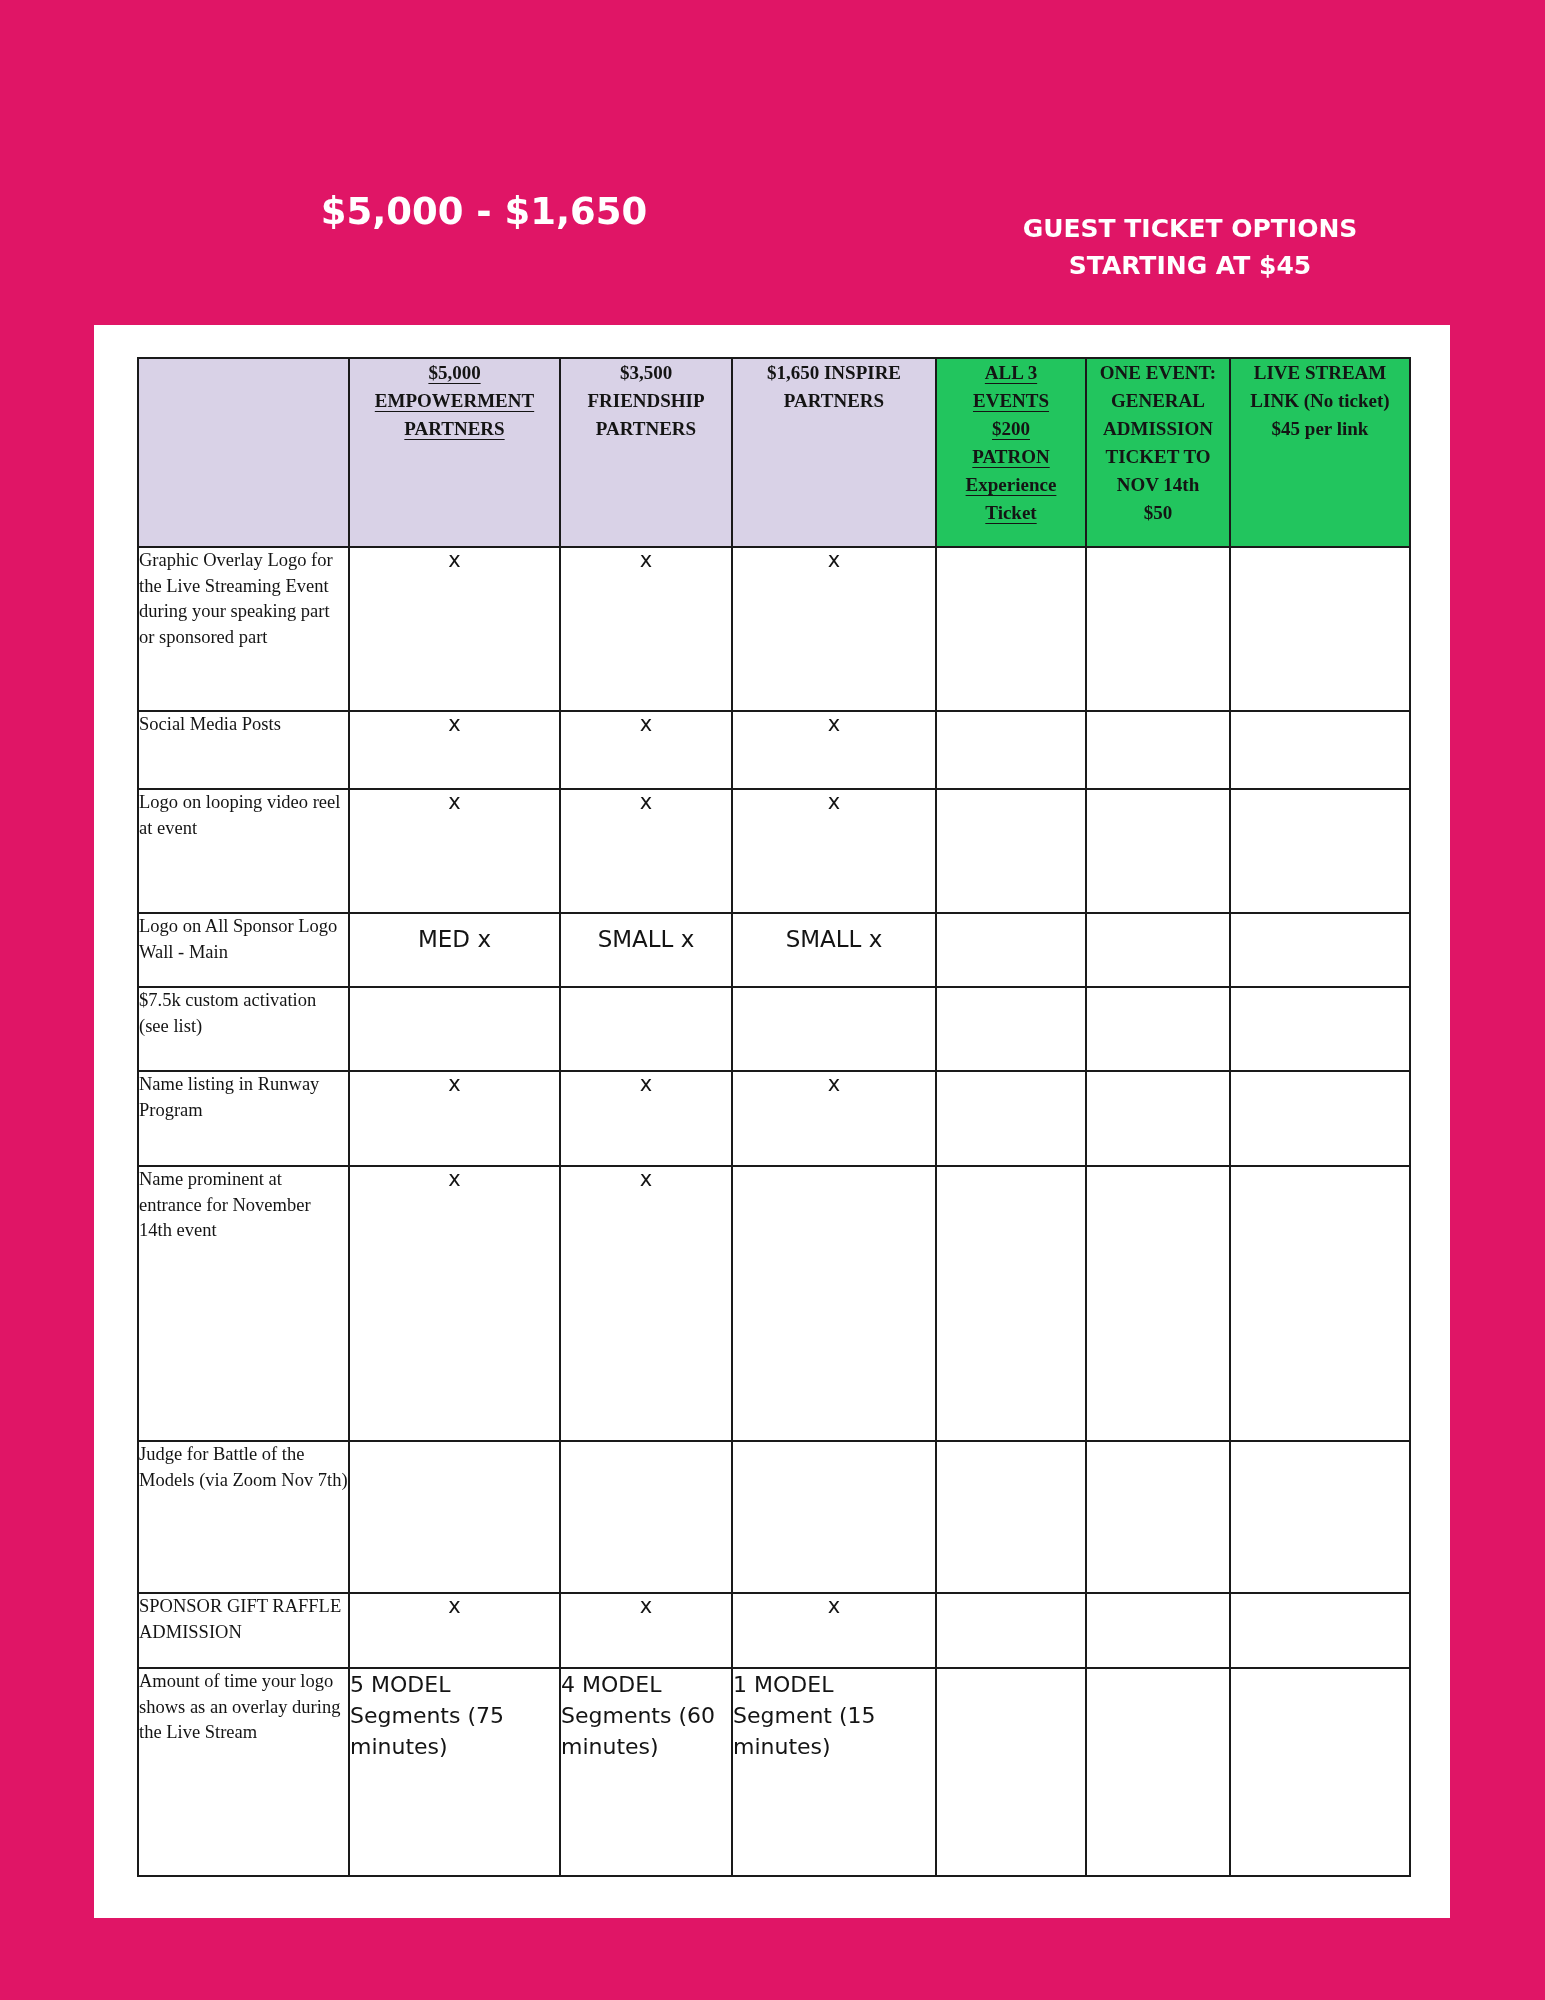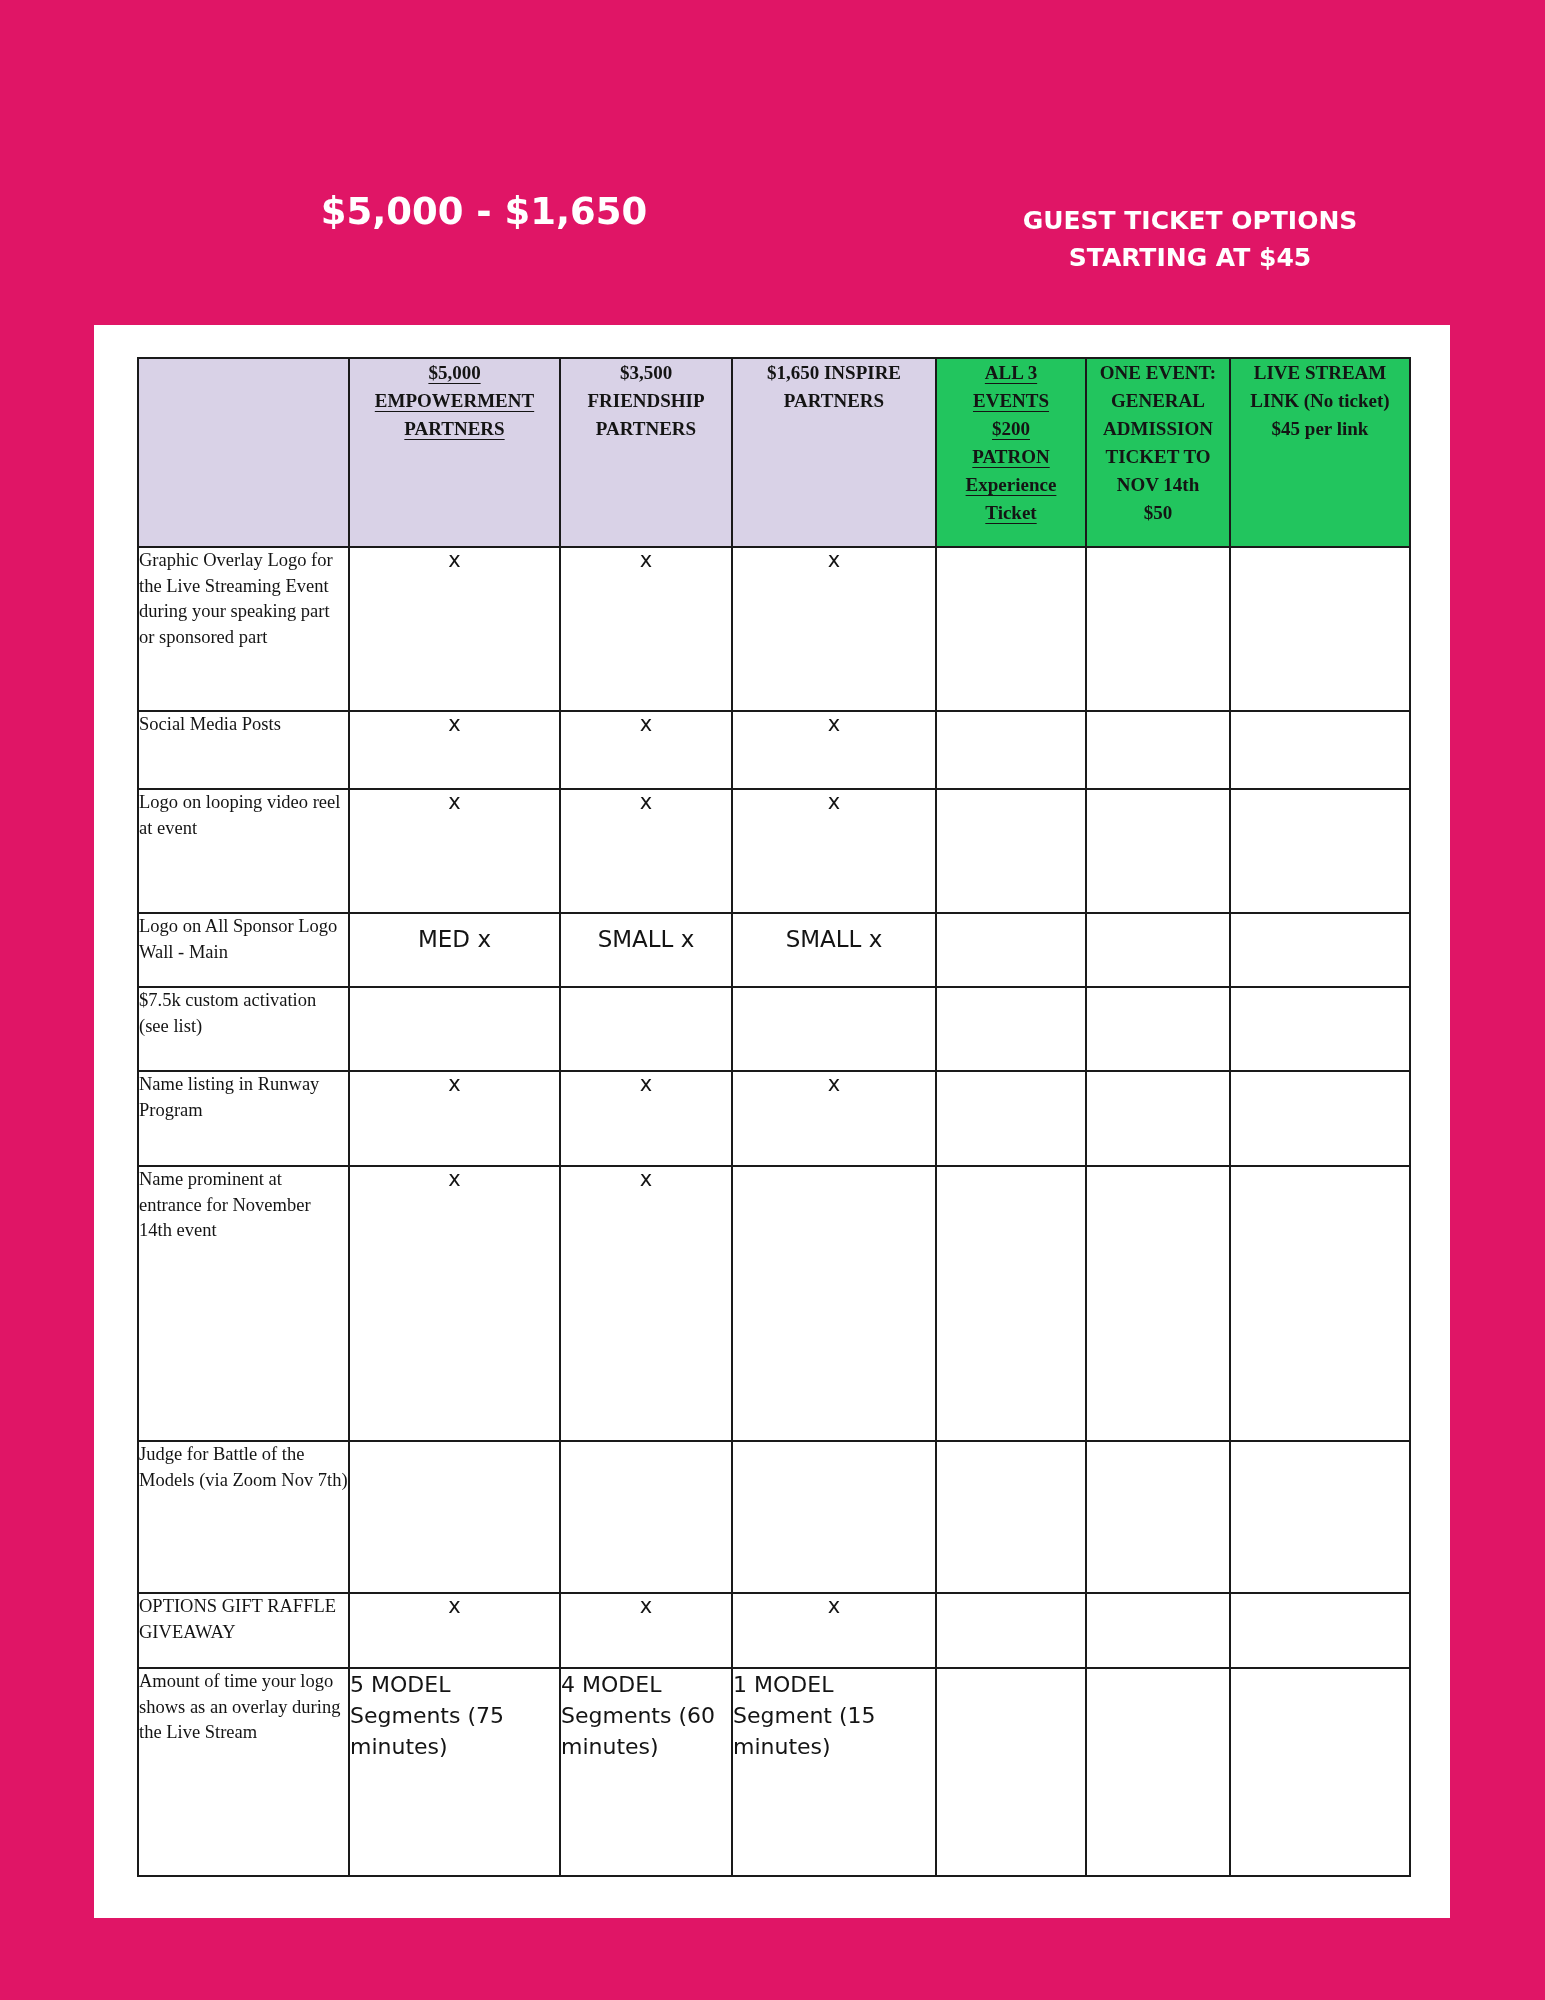--- a/index.html
+++ b/index.html
@@ -11,21 +11,21 @@
     font-family: "Liberation Sans", sans-serif;
   }
   .title-left {
     position: absolute; left: 120px; top: 184px; width: 728px;
     text-align: center; color: #ffffff; font-weight: bold;
     font-family: "DejaVu Sans", sans-serif;
   }
   .title-left .l1 { font-size: 37px; line-height: 56px; letter-spacing: 0px; }
   .title-left .l2 { font-size: 37px; line-height: 56px; }
   .title-right {
-    position: absolute; left: 1010px; top: 202px; width: 360px;
+    position: absolute; left: 1010px; top: 210px; width: 360px;
     text-align: center; color: #ffffff; font-weight: bold;
     font-family: "DejaVu Sans", sans-serif; font-size: 25px; line-height: 37px;
   }
   .panel {
     position: absolute; left: 94px; top: 325px; width: 1356px; height: 1593px;
     background: #ffffff;
   }
   table.grid {
     position: absolute; left: 137px; top: 357px;
     border-collapse: collapse; table-layout: fixed;
@@ -184,21 +184,21 @@
       <tr style="height: 152px;">
         <td class="label">Judge for Battle of the Models (via Zoom Nov 7th)</td>
         <td class="val"></td>
         <td class="val"></td>
         <td class="val"></td>
         <td class="val"></td>
         <td class="val"></td>
         <td class="val"></td>
       </tr>
       <tr style="height: 75px;">
-        <td class="label">OPTIONS GIFT RAFFLE GIVEAWAY</td>
+        <td class="label">SPONSOR GIFT RAFFLE ADMISSION</td>
         <td class="val">x</td>
         <td class="val">x</td>
         <td class="val">x</td>
         <td class="val"></td>
         <td class="val"></td>
         <td class="val"></td>
       </tr>
       <tr style="height: 208px;">
         <td class="label">Amount of time your logo shows as an overlay during the Live Stream</td>
         <td class="seg">5 MODEL Segments (75 minutes)</td>

